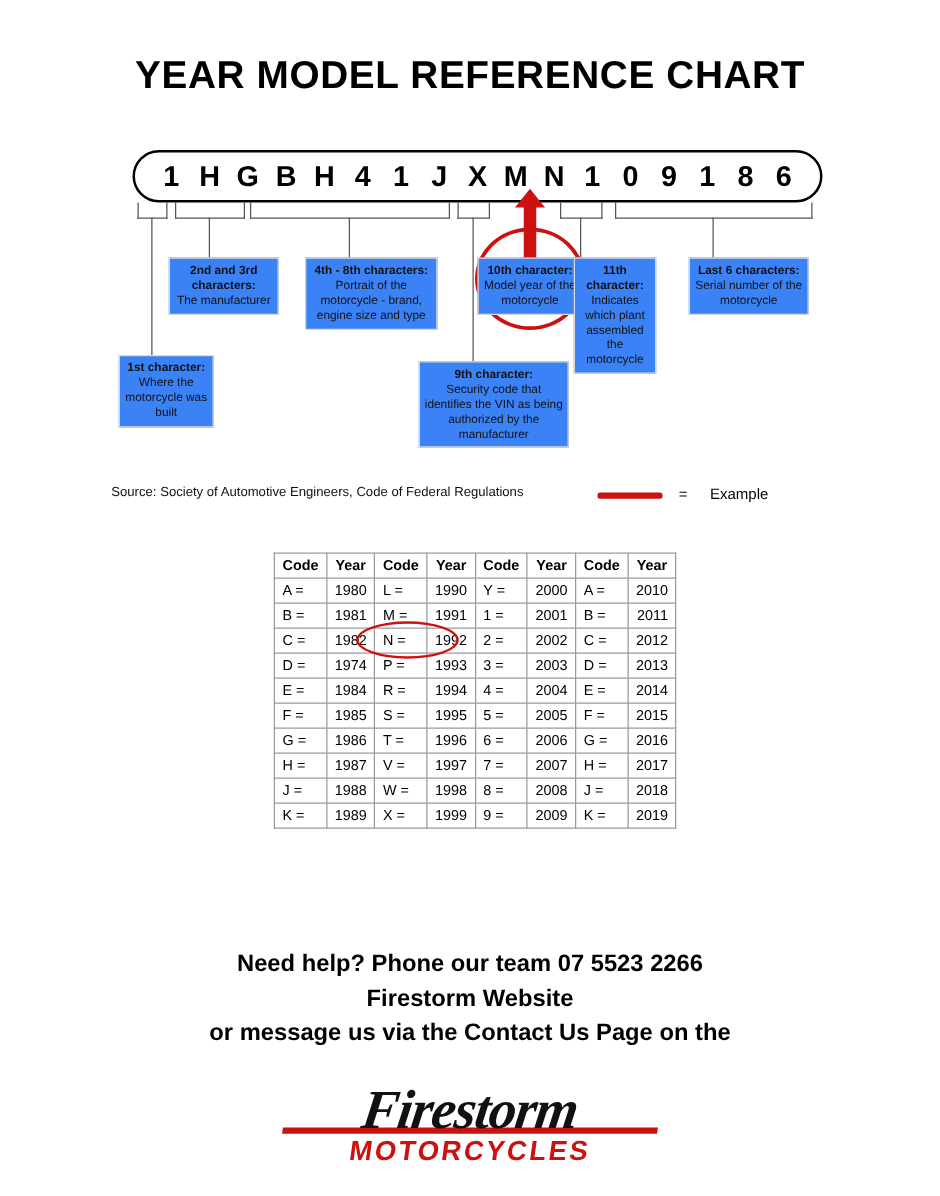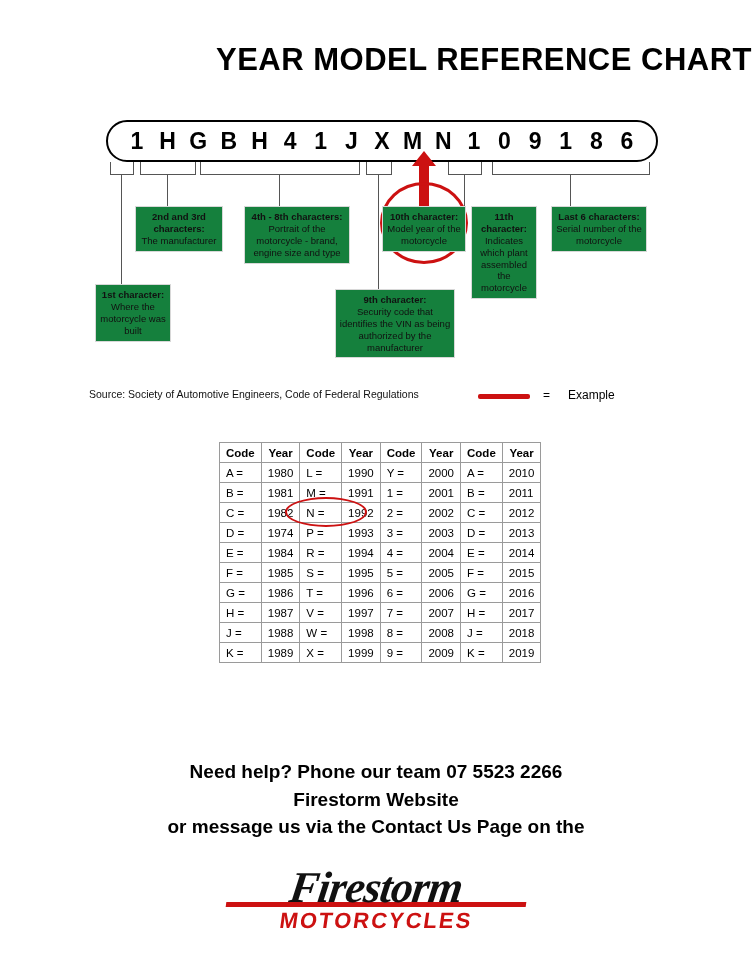--- a/index.html
+++ b/index.html
@@ -15,21 +15,21 @@
     position: relative;
     overflow: hidden;
   }
 
   
   .title {
     position: absolute;
     top: 42px;
     left: 0;
     width: 752px;
-    text-align: right;
+    text-align: center;
     font-size: 31px;
     font-weight: bold;
     letter-spacing: 0.5px;
   }
 
   
   .vin-box {
     position: absolute;
     top: 120px;
     left: 106px;
@@ -59,21 +59,21 @@
     border-bottom: 1px solid #555;
   }
   .vline {
     position: absolute;
     border-left: 1px solid #555;
   }
 
   
   .note {
     position: absolute;
-    background: #15803d;
+    background: #3b82f6;
     border: 1px solid #d8d8d8;
     font-size: 9.5px;
     line-height: 1.25;
     text-align: center;
     padding: 4px 3px;
     box-sizing: border-box;
     color: #111;
   }
   .note b { font-weight: bold; }
 
@@ -163,21 +163,21 @@
     height: 20px;
     box-sizing: border-box;
     background: #fff;
   }
   .code-table th {
     font-weight: bold;
     text-align: center;
     font-size: 11.5px;
   }
   .code-table td.code { text-align: left; width: 34px; }
-  .code-table td.year { text-align: left; width: 34px; }
+  .code-table td.year { text-align: right; width: 34px; }
 
   
   .footer-msg {
     position: absolute;
     top: 758px;
     left: 0;
     width: 752px;
     text-align: center;
     font-size: 19px;
     font-weight: bold;
@@ -289,21 +289,21 @@
 <div class="note" style="left:335px; top:289px; width:120px;">
   <b>9th character:</b>
   <div>Security code that identifies the VIN as being authorized by the manufacturer</div>
 </div>
 
 <div class="note" style="left:382px; top:206px; width:84px;">
   <b>10th character:</b>
   <div>Model year of the motorcycle</div>
 </div>
 
-<div class="note" style="left:459px; top:206px; width:66px;margin-left:12px;">
+<div class="note" style="left:459px; top:206px; width:66px;">
   <b>11th character:</b>
   <div>Indicates which plant assembled the motorcycle</div>
 </div>
 
 <div class="note" style="left:551px; top:206px; width:96px;">
   <b>Last 6 characters:</b>
   <div>Serial number of the motorcycle</div>
 </div>
 
 <div class="source">Source:  Society of Automotive Engineers, Code of Federal Regulations</div>

